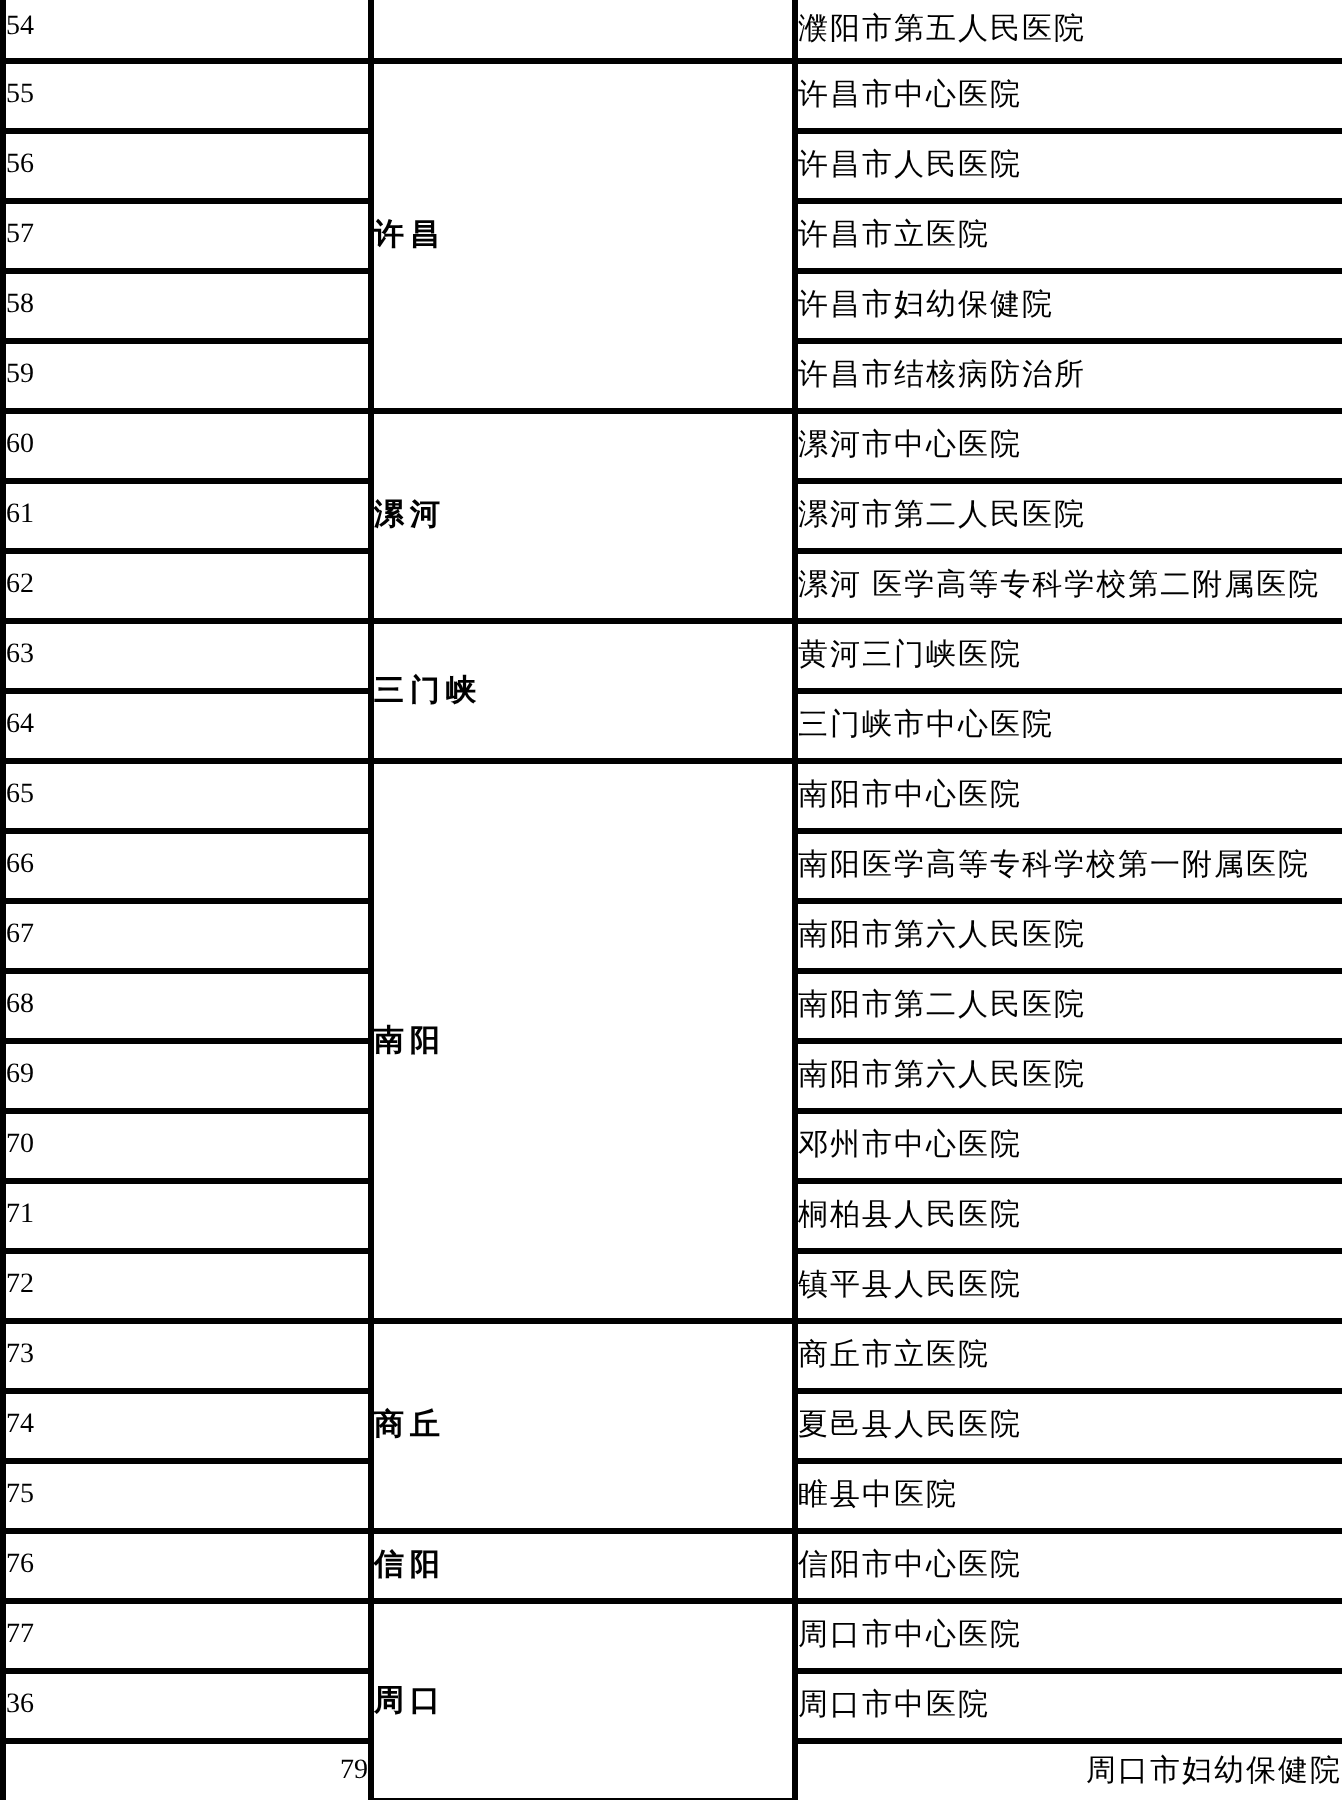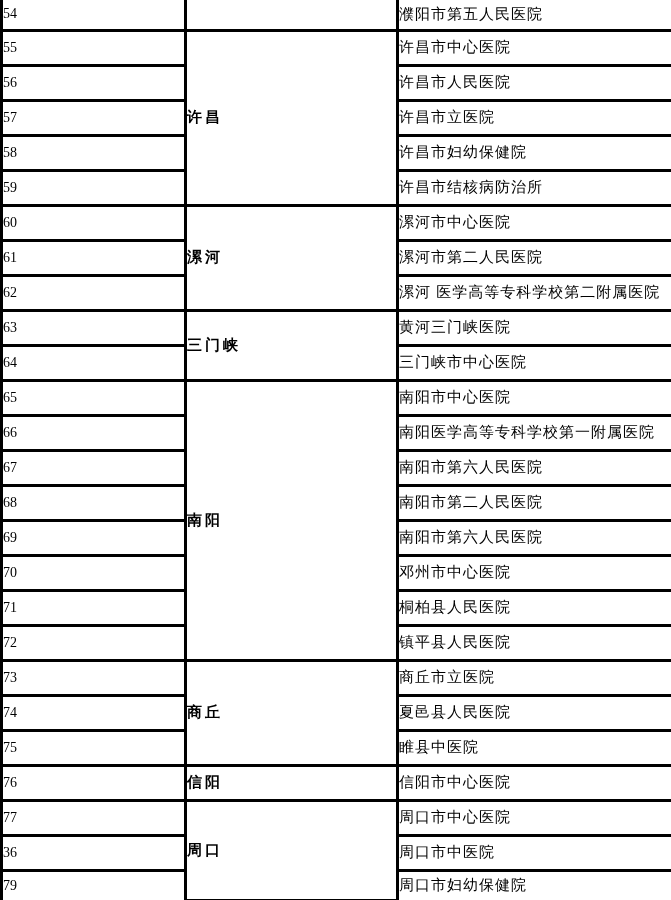--- a/index.html
+++ b/index.html
@@ -23,21 +23,21 @@
     border: 3px solid #000000;
     padding: 0;
     color: #000000;
     vertical-align: middle;
     overflow: hidden;
     white-space: nowrap;
     background: #ffffff;
   }
   tr.data-row { height: 35px; }
   tr.first-row { height: 30px; }
-  tr.last-row { height: 30px; }
+  tr.last-row { height: 30px; text-align: right; }
   tr.first-row > td { border-top: 0; }
   tr.last-row > td { border-bottom: 0; }
   td.num {
     padding-left: 17px;
     font-family: "Liberation Serif", serif;
     font-size: 14px;
     font-weight: normal;
   }
   td.city {
     padding-left: 17px;

